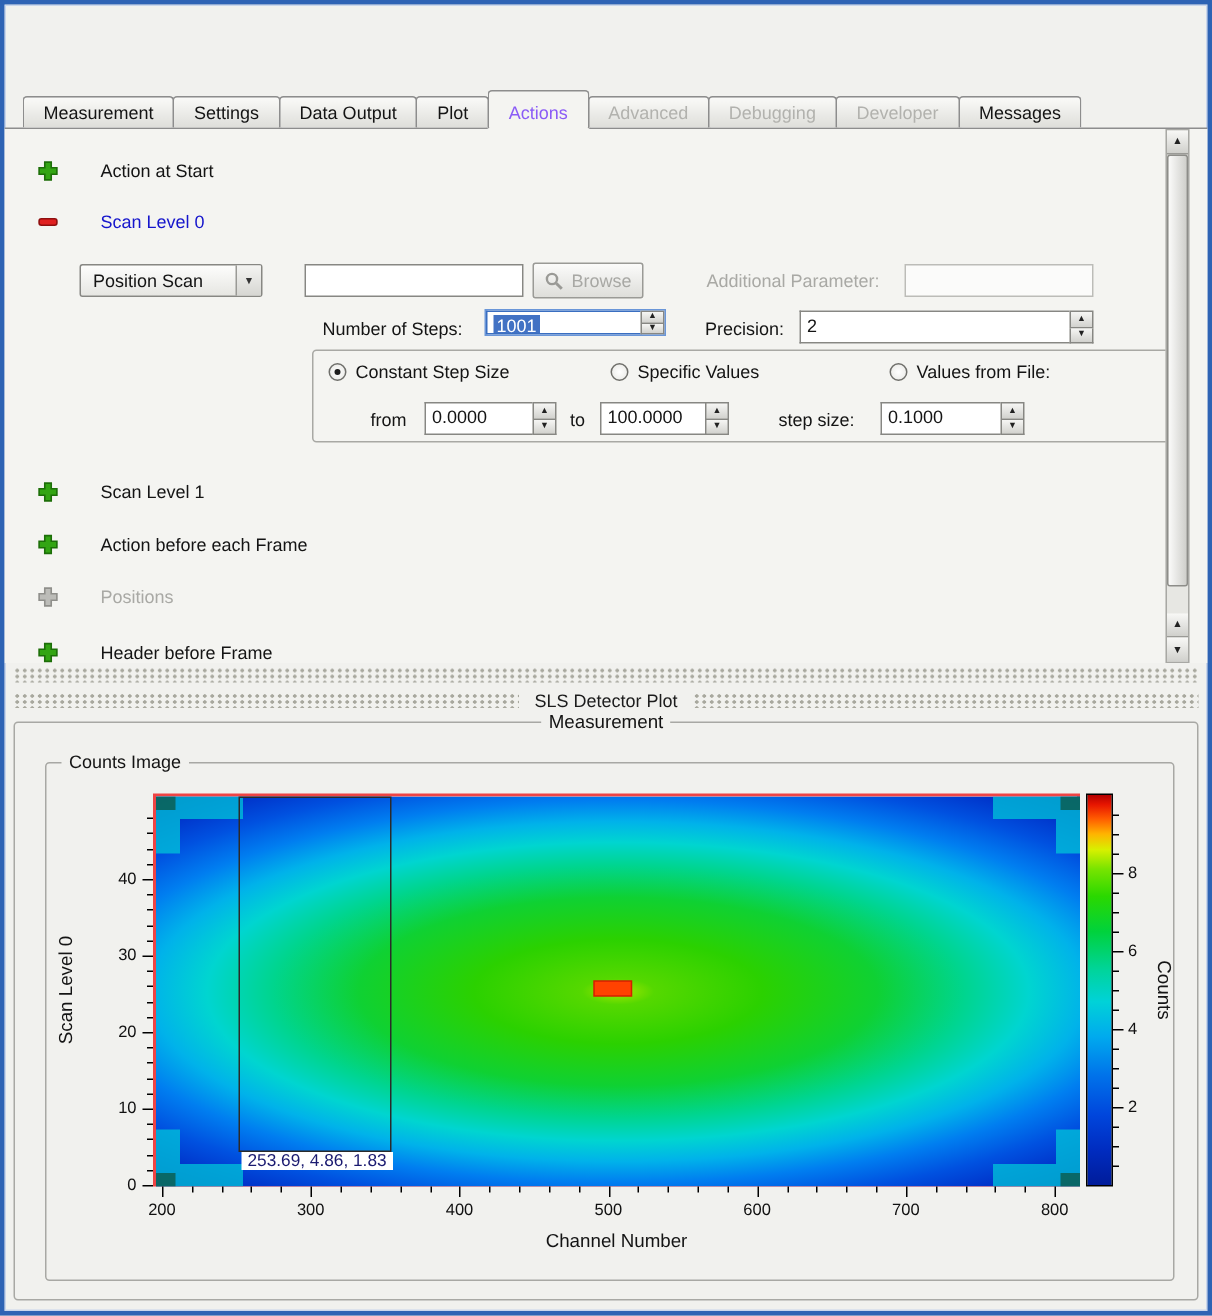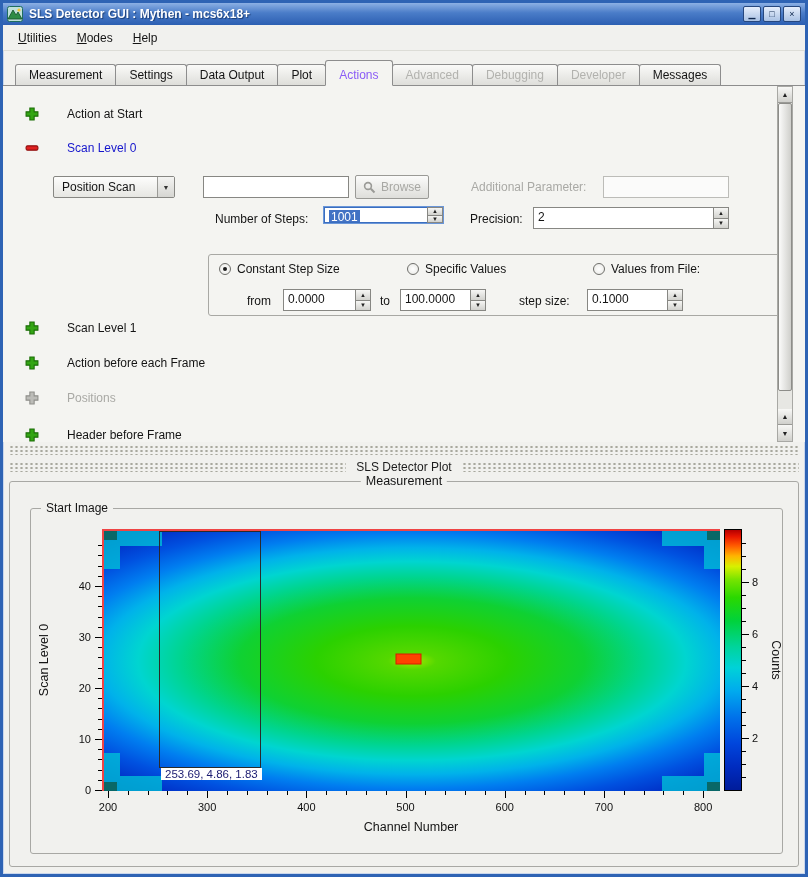--- a/index.html
+++ b/index.html
@@ -102,37 +102,21 @@
   .tklbl{position:absolute;font-size:11px;color:#111;white-space:nowrap}
   .tklbl.x{top:0;transform:translateX(-50%)}
   .tklbl.y{right:0;transform:translateY(-50%)}
   .tklbl.c{left:0;transform:translateY(-50%)}
 </style>
 </head>
 <body>
 
 <div class="window">
 
-  <div class="titlebar">
-    <svg width="16" height="16" viewBox="0 0 16 16">
-      <rect x="0.5" y="0.5" width="15" height="15" rx="2" fill="#bfe0d8" stroke="#1f6e5e"></rect>
-      <path d="M1 13 L6 4 L9 9 L11 6 L15 13 Z" fill="#2e8c46" stroke="#14502a" stroke-width="0.8"></path>
-      <circle cx="12" cy="4" r="1.6" fill="#f4c430"></circle>
-    </svg>
-    <span class="title">SLS Detector GUI : Mythen - mcs6x18+</span>
-    <div class="tb-btn">▁</div>
-    <div class="tb-btn">□</div>
-    <div class="tb-btn">×</div>
-  </div>
-
-  <div class="menubar">
-    <span class="menu-item">Utilities</span>
-    <span class="menu-item">Modes</span>
-    <span class="menu-item">Help</span>
-  </div>
+
 
   <div class="tabbar">
     <div class="tab">Measurement</div>
     <div class="tab">Settings</div>
     <div class="tab">Data Output</div>
     <div class="tab">Plot</div>
     <div class="tab selected">Actions</div>
     <div class="tab disabled">Advanced</div>
     <div class="tab disabled">Debugging</div>
     <div class="tab disabled">Developer</div>
@@ -180,21 +164,21 @@
     </div>
     <span class="abs" style="left:467px;top:126px">Precision:</span>
     <div class="spin" style="left:530px;top:121px;width:196px;height:22px">
       <div class="sval"><span>2</span></div>
       <div class="sbtns">
         <div class="sb">▲</div>
         <div class="sb">▼</div>
       </div>
     </div>
 
-    <div class="grpbox" style="left:205px;top:168px;width:580px;height:62px">
+    <div class="grpbox" style="left:205px;top:147px;width:580px;height:62px">
       <label class="radio" style="left:10px;top:7px">
         <span class="rdot on"></span>
         <span>Constant Step Size</span>
       </label>
       <label class="radio" style="left:198px;top:7px">
         <span class="rdot"></span>
         <span>Specific Values</span>
       </label>
       <label class="radio" style="left:384px;top:7px">
         <span class="rdot"></span>
@@ -266,21 +250,21 @@
       <div class="fl dots"></div>
       <span>SLS Detector Plot</span>
       <div class="fl dots"></div>
     </div>
   </div>
 
   <div class="grpbox" id="measurement">
     <span class="gb-title">Measurement</span>
 
     <div class="grpbox" id="start-image">
-      <span class="gb-title">Start Image</span>
+      <span class="gb-title">Counts Image</span>
 
       <div class="yaxis-title">
           <span>Scan Level 0</span>
         </div>
       <div id="y-labels">
           <span class="tklbl y" style="top: 100%;">0</span>
           <span class="tklbl y" style="top: 80.3922%;">10</span>
           <span class="tklbl y" style="top: 60.7843%;">20</span>
           <span class="tklbl y" style="top: 41.1765%;">30</span>
           <span class="tklbl y" style="top: 21.5686%;">40</span>

